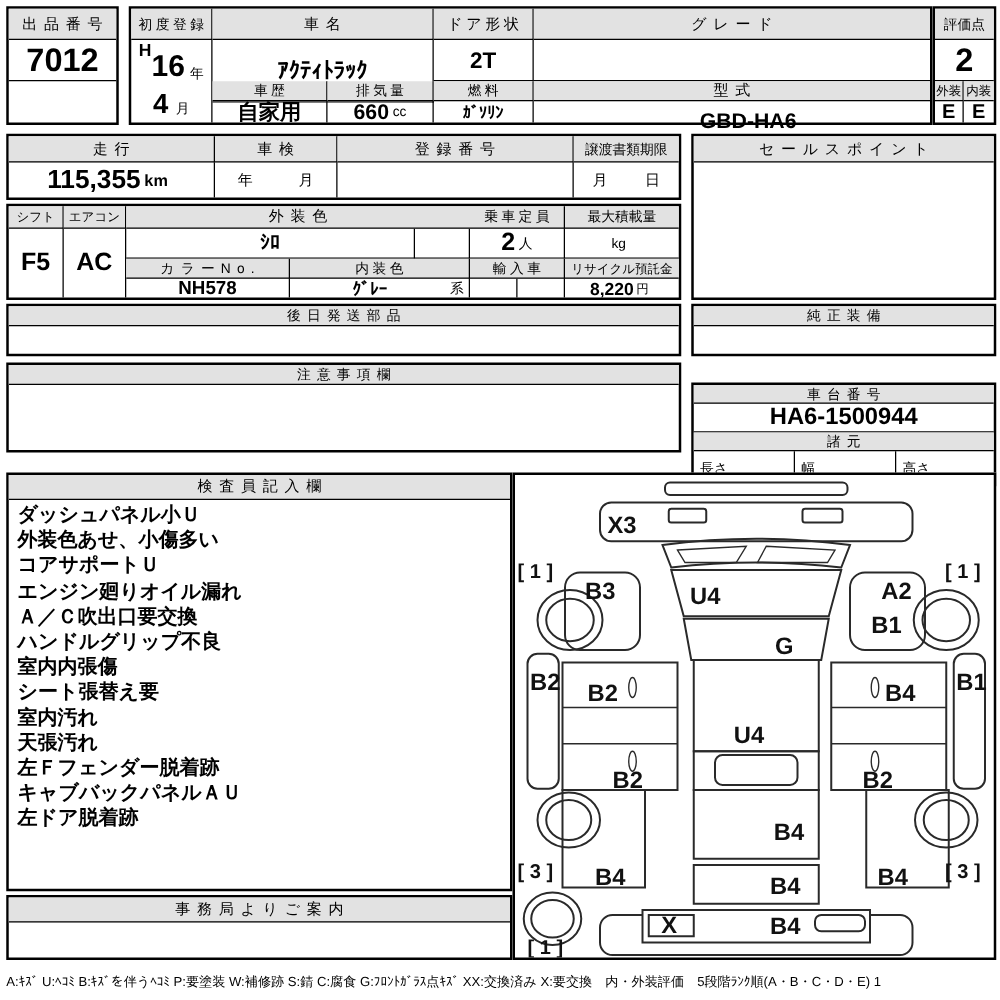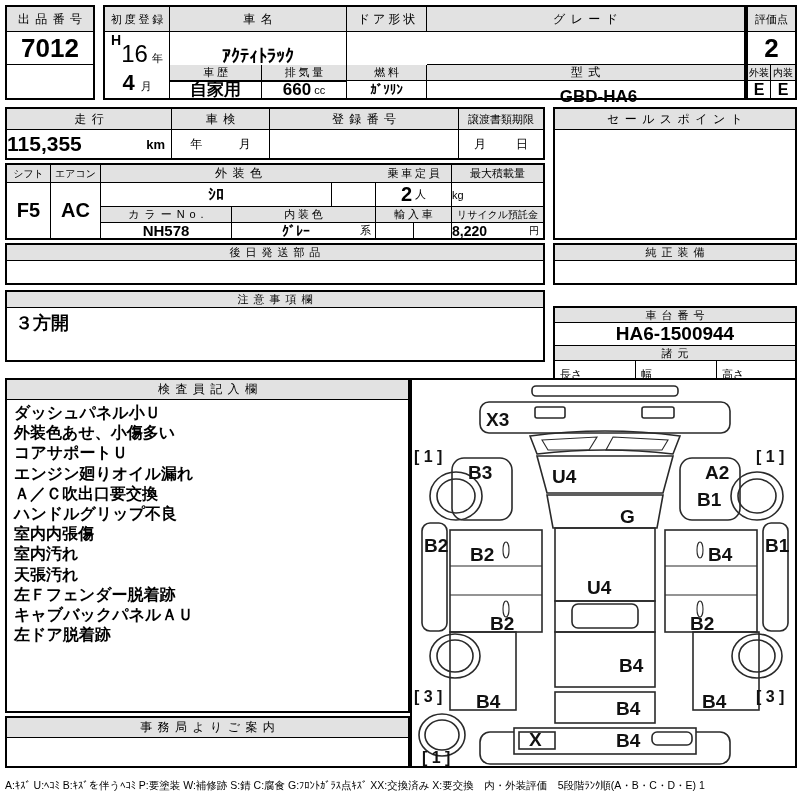--- a/index.html
+++ b/index.html
@@ -9,21 +9,21 @@
   .cell{position:absolute;box-sizing:border-box;overflow:hidden;display:flex;align-items:center;justify-content:center}
   .bg{background:#e2e2e2}
   .br{border-right:1.5px solid #000}
   .bb{border-bottom:1.5px solid #000}
   .hdr{font-size:12px;font-weight:normal}
   .h11{font-size:11px}.h10{font-size:10px}
   .sp{letter-spacing:.45em;text-indent:.45em}
   .sp2{letter-spacing:.25em;text-indent:.25em}
   .val{font-weight:bold}
   .left{justify-content:flex-start}
-  .right{justify-content:space-between}
+  .right{justify-content:center}
   .top{align-items:flex-start}
   .unit{font-size:11px;font-weight:bold;margin-left:3px}
   .big26{font-size:26px}.big20{font-size:20px}.big18{font-size:18px}
   .big17{font-size:17px}.big16{font-size:16px}.big15{font-size:15px}.big14{font-size:14px}.big13{font-size:13px}
   .notes{position:absolute;left:0;right:0;padding:3px 7px;font-size:16px;font-weight:bold;line-height:20.2px}
   .note-line{white-space:nowrap}
   .legend{position:absolute;left:5px;top:779px;width:793px;font-size:10.5px;white-space:nowrap}
   svg text{font-family:"Liberation Sans","DejaVu Sans",sans-serif;font-weight:bold}
   .dlab{font-size:19px}
   .dbr{font-size:16px}
@@ -41,29 +41,30 @@
 
   <div class="box" style="left:103px;top:5px;width:643px;height:95px">
     <div class="cell hdr bg br bb h11 sp2" style="left:0;top:0;width:65px;height:25px">初度登録</div>
     <div class="cell hdr bg br bb sp" style="left:65px;top:0;width:177px;height:25px">車名</div>
     <div class="cell hdr bg br bb sp2" style="left:242px;top:0;width:80px;height:25px">ドア形状</div>
     <div class="cell hdr bg bb sp" style="left:322px;top:0;width:317px;height:25px">グレード</div>
 
     <div class="cell br" style="left:0;top:25px;width:65px;height:66px;flex-direction:column;justify-content:flex-start">
       <div style="display:flex;align-items:flex-end;height:34px">
         <span style="font-weight:bold;font-size:14px;align-self:flex-start">H</span>
-        <span style="font-weight:normal;font-size:24px;line-height:24px">16</span>
+        <span style="font-weight:bold;font-size:24px;line-height:24px">16</span>
         <span style="font-size:11px;margin-left:4px">年</span>
       </div>
       <div style="display:flex;align-items:flex-end;height:28px">
         <span style="font-weight:bold;font-size:22px;line-height:22px">4</span>
         <span style="font-size:11px;margin-left:6px">月</span>
       </div>
     </div>
     <div class="cell val big18 br bb" style="left:65px;top:25px;width:177px;height:50px">ｱｸﾃｨﾄﾗｯｸ</div>
+    <div class="cell val big18 br bb" style="left:242px;top:25px;width:80px;height:33px">2T</div>
     <div class="cell bb" style="left:322px;top:25px;width:317px;height:33px"></div>
 
     <div class="cell hdr bg br bb h11 sp2" style="left:65px;top:58px;width:92px;height:16px">車歴</div>
     <div class="cell hdr bg br bb h11 sp2" style="left:157px;top:58px;width:85px;height:16px">排気量</div>
     <div class="cell hdr bg br bb h11 sp2" style="left:242px;top:58px;width:80px;height:16px">燃料</div>
     <div class="cell hdr bg bb sp" style="left:322px;top:58px;width:317px;height:16px">型式</div>
 
     <div class="cell val big17 br" style="left:65px;top:74px;width:92px;height:17px">自家用</div>
     <div class="cell br" style="left:157px;top:74px;width:85px;height:17px">
       <span class="val big17">660</span>
@@ -148,21 +149,20 @@
     <div class="cell" style="left:0;top:16px;width:536px;height:22px"></div>
   </div>
 
   <div class="box" style="left:553px;top:243px;width:244px;height:42px">
     <div class="cell hdr bg bb h11 sp" style="left:0;top:0;width:240px;height:16px">純正装備</div>
     <div class="cell" style="left:0;top:16px;width:240px;height:22px"></div>
   </div>
 
   <div class="box" style="left:5px;top:290px;width:540px;height:72px">
     <div class="cell hdr bg bb h11 sp" style="left:0;top:0;width:536px;height:16px">注意事項欄</div>
-    <div class="cell val big18 left top" style="left:0;top:16px;width:536px;height:52px;padding:3px 8px">３方開</div>
   </div>
 
   <div class="box" style="left:553px;top:306px;width:244px;height:83px">
     <div class="cell hdr bg bb h11 sp" style="left:0;top:0;width:240px;height:15px">車台番号</div>
     <div class="cell val bb" style="left:0;top:15px;width:240px;height:23px;font-size:19px">HA6-1500944</div>
     <div class="cell hdr bg bb h11 sp" style="left:0;top:38px;width:240px;height:15px">諸元</div>
     <div class="cell br left h11" style="left:0;top:53px;width:81px;height:26px;padding-left:5px">長さ</div>
     <div class="cell br left h11" style="left:81px;top:53px;width:81px;height:26px;padding-left:5px">幅</div>
     <div class="cell left h11" style="left:162px;top:53px;width:78px;height:26px;padding-left:5px">高さ</div>
   </div>
@@ -170,20 +170,21 @@
   <div class="box" style="left:5px;top:378px;width:405px;height:335px">
     <div class="cell hdr bg bb sp" style="left:0;top:0;width:401px;height:20px">検査員記入欄</div>
     <div class="notes" style="top:20px;bottom:0">
       <div class="note-line">ダッシュパネル小Ｕ</div>
       <div class="note-line">外装色あせ、小傷多い</div>
       <div class="note-line">コアサポートＵ</div>
       <div class="note-line">エンジン廻りオイル漏れ</div>
       <div class="note-line">Ａ／Ｃ吹出口要交換</div>
       <div class="note-line">ハンドルグリップ不良</div>
       <div class="note-line">室内内張傷</div>
+      <div class="note-line">シート張替え要</div>
       <div class="note-line">室内汚れ</div>
       <div class="note-line">天張汚れ</div>
       <div class="note-line">左Ｆフェンダー脱着跡</div>
       <div class="note-line">キャブバックパネルＡＵ</div>
       <div class="note-line">左ドア脱着跡</div>
     </div>
   </div>
 
   <div class="box" style="left:5px;top:716px;width:405px;height:52px">
     <div class="cell hdr bg bb sp" style="left:0;top:0;width:401px;height:20px">事務局よりご案内</div>

